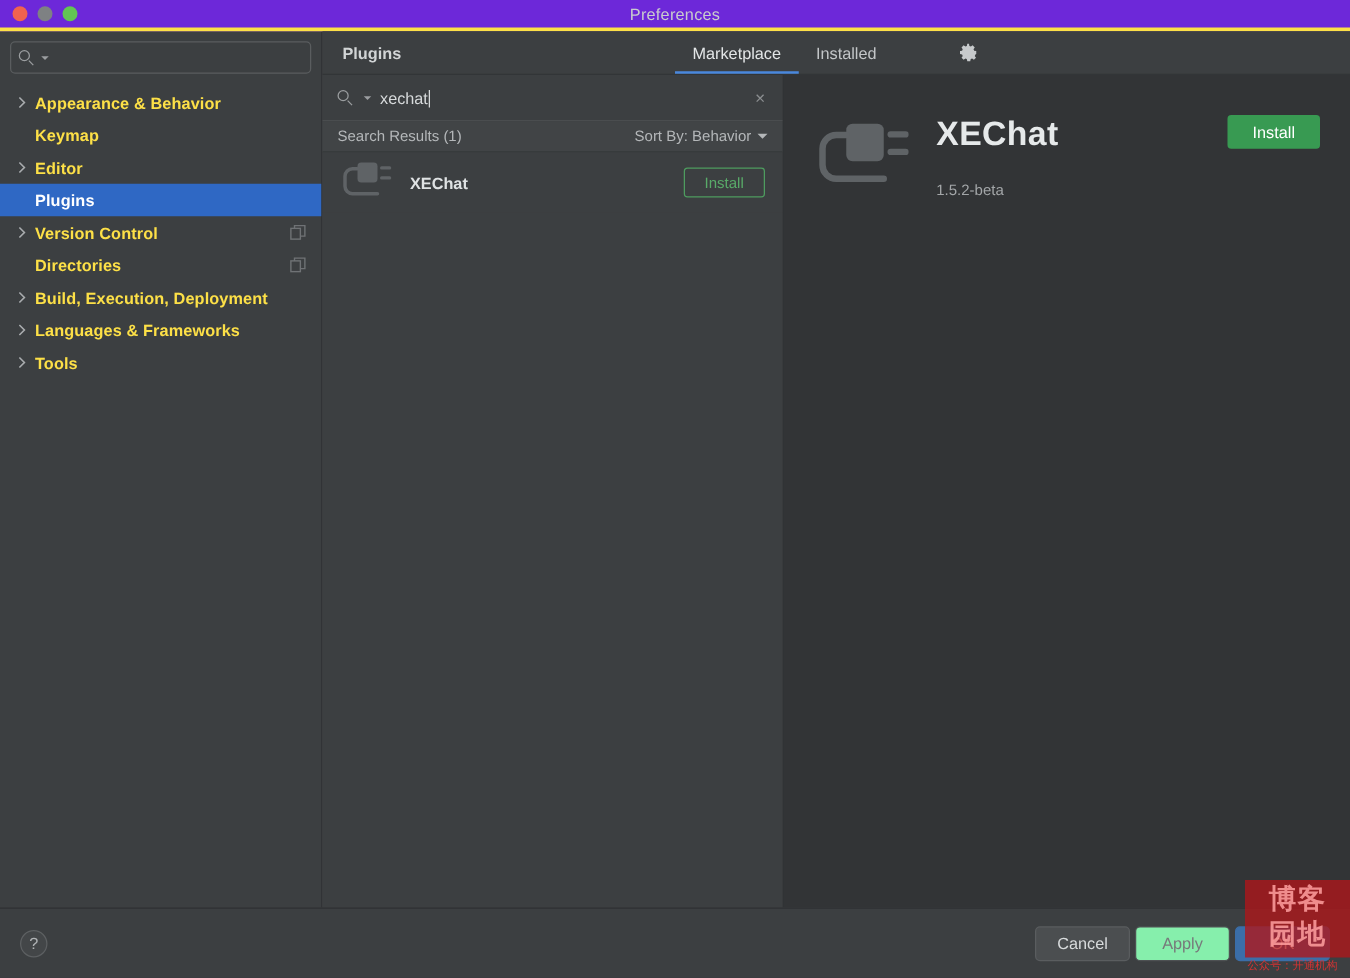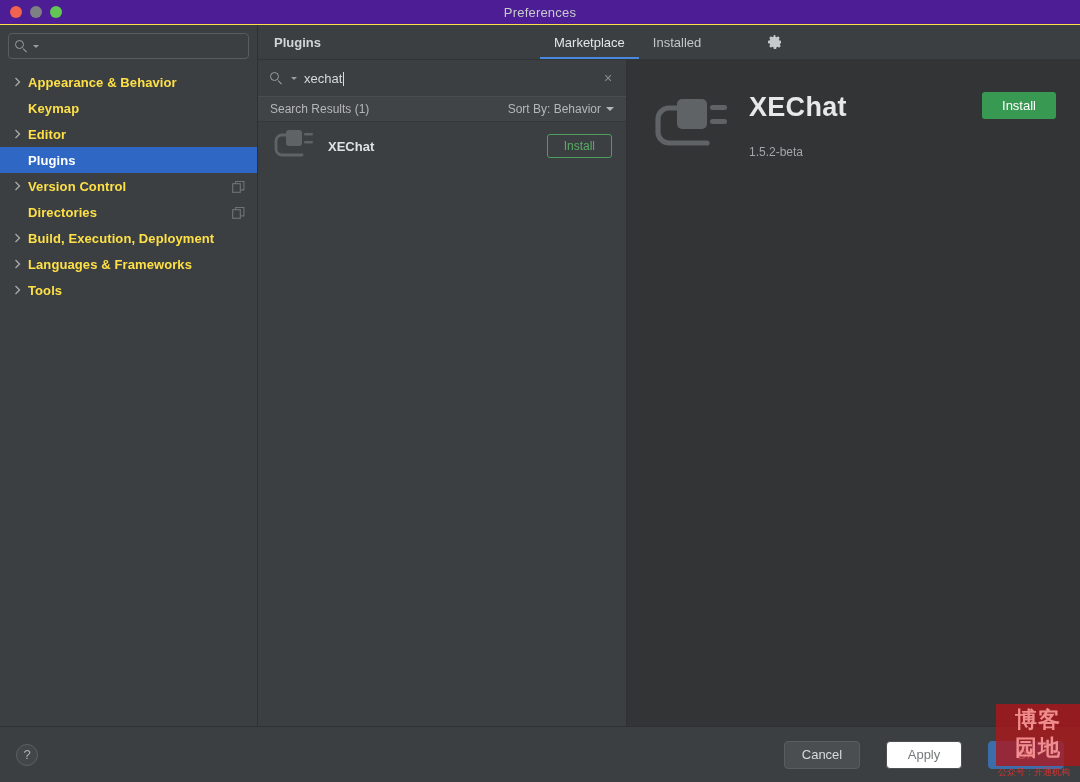--- a/index.html
+++ b/index.html
@@ -12,22 +12,22 @@
   .window {
     position: relative;
     width: 1080px; height: 782px;
     background: #3c3f41;
     display: flex; flex-direction: column;
   }
 
   
   .titlebar {
     height: 25px; flex: 0 0 25px;
-    background: #4c1d95;
-    border-bottom: 1px solid #fde047;
+    background: #6d28d9;
+    border-bottom: 3px solid #fde047;
     display: flex; align-items: center;
     position: relative;
   }
   .traffic { display: flex; gap: 8px; padding-left: 10px; align-items: center; }
   .light { width: 12px; height: 12px; border-radius: 50%; }
   .light.close { background: #f1634f; }
   .light.min { background: #7e8183; }
   .light.max { background: #62c council; }
   .light.max { background: #62c554; }
   .title-text {
@@ -181,28 +181,28 @@
     border-top: 1px solid #2e3133;
     display: flex; align-items: center; padding: 0 16px;
     position: relative;
   }
   .help-btn {
     width: 22px; height: 22px; border-radius: 50%;
     border: 1px solid #5d6062; background: #434648;
     color: #b0b3b5; font-size: 13px; line-height: 20px; text-align: center;
     cursor: default;
   }
-  .footer-actions { margin-left: auto; display: flex; gap: 26px; align-items: center; }
+  .footer-actions { margin-left: auto; display: flex; gap: 4px; align-items: center; }
   .fbtn {
     min-width: 76px; height: 28px; border-radius: 4px;
     font-size: 13px; font-family: inherit; cursor: default;
     border: 1px solid #5a5d5f; background: #4b4e50; color: #d8dbdc;
     padding: 0 14px;
   }
-  .fbtn.disabled { background: #ffffff; color: #77797b; border-color: #4e5153; }
+  .fbtn.disabled { background: #86efac; color: #77797b; border-color: #4e5153; }
   .fbtn.primary { background: #3b6ea8; border-color: #3b6ea8; color: #ffffff; }
 
   
   .watermark {
     position: absolute; right: 0; bottom: 0;
     width: 88px; height: 80px; pointer-events: none;
     overflow: hidden;
   }
   .wm-box {
     position: absolute; right: 0; top: 2px;

